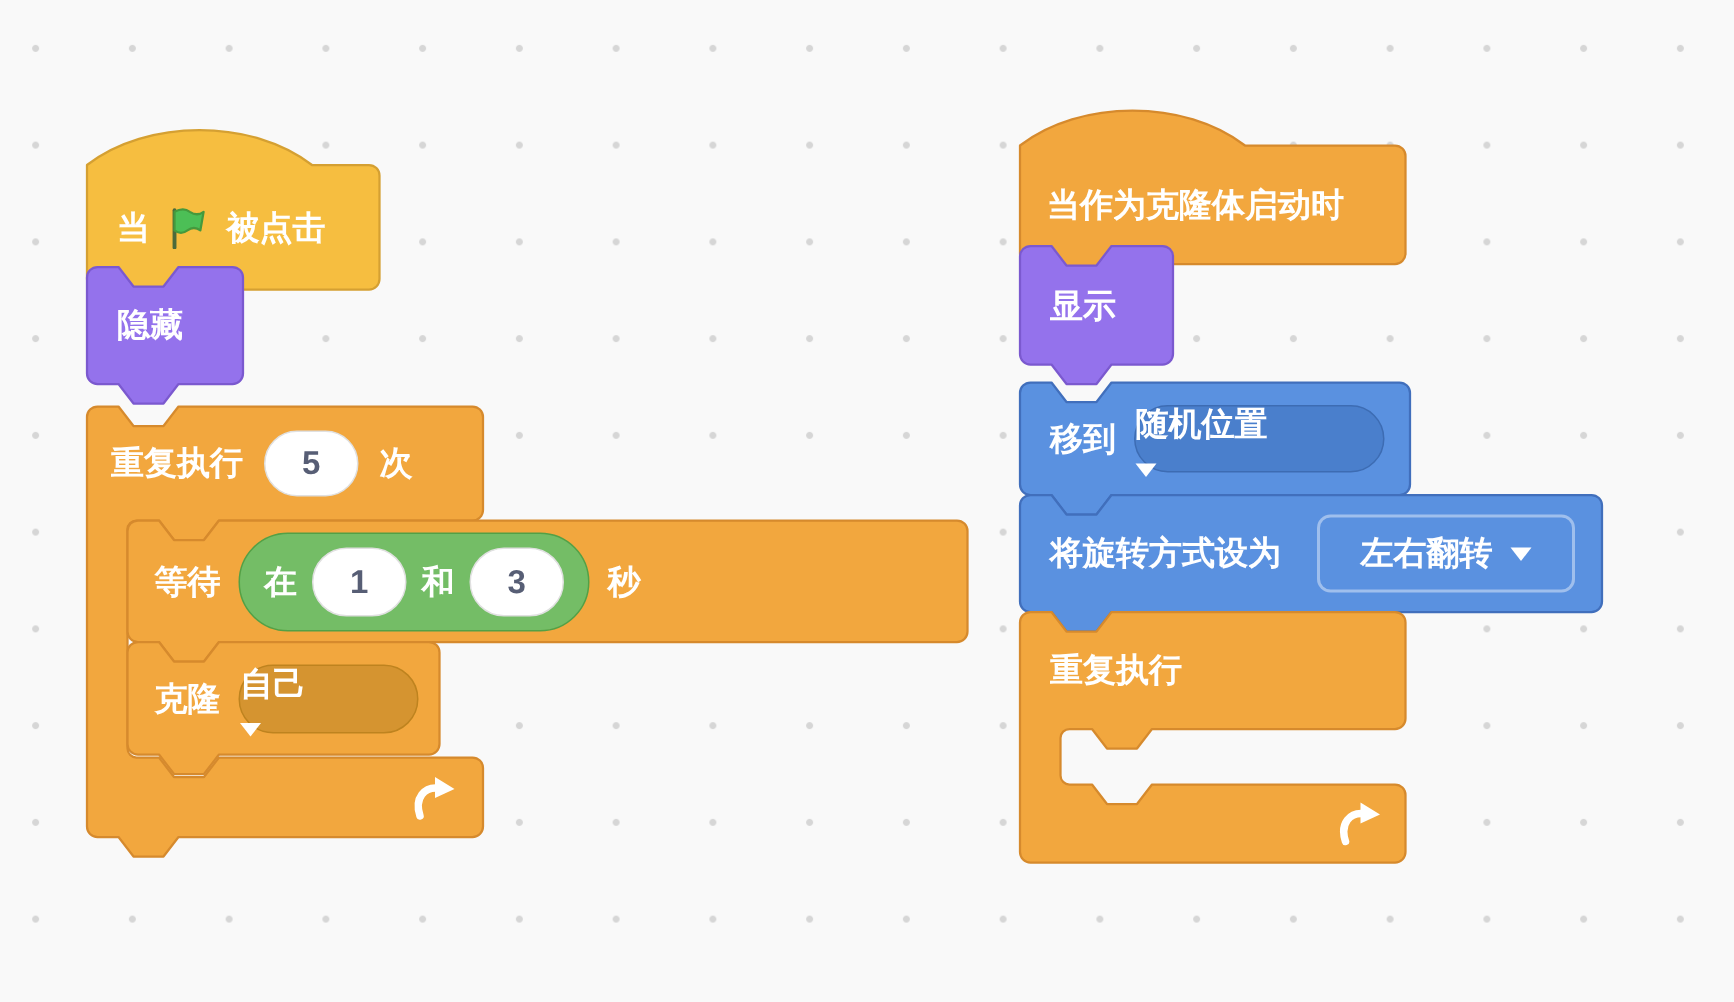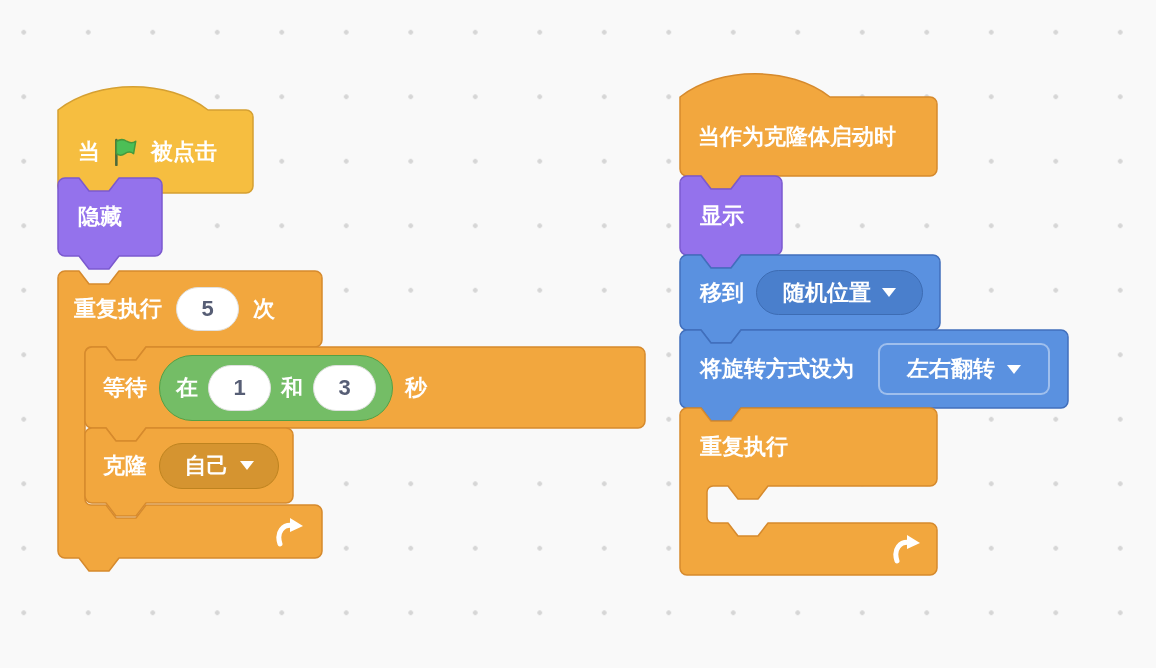--- a/index.html
+++ b/index.html
@@ -30,22 +30,22 @@
     background:var(--input-bg);border:1.5px solid var(--input-border);
     border-radius:24px;color:var(--input-text);font-size:22px;font-weight:700;
     box-sizing:border-box;
   }
   .op-pill{
     display:flex;align-items:center;gap:10px;height:66px;border-radius:33px;
     background:var(--operators);border:1.5px solid var(--operators-border);
     padding:0 16px;box-sizing:border-box;
   }
   .dd-pill{
-    display:flex;align-items:center;justify-content:center;gap:11px;
-    border-radius:23px;box-sizing:border-box;
+    display:flex;align-items:flex-start;justify-content:center;gap:11px;
+    border-radius:23px;box-sizing:border-box;flex-direction:column;
   }
   .dd-pill.control-dd{background:var(--control-dropdown);border:1.5px solid var(--control-dropdown-border);}
   .dd-pill.motion-dd{background:var(--motion-dropdown);border:1.5px solid var(--motion-dropdown-border);}
   .dd-rect{
     display:flex;align-items:center;justify-content:center;gap:12px;
     background:var(--motion);border:2px solid rgba(255,255,255,0.42);
     border-radius:9px;box-sizing:border-box;
   }
   .caret{width:0;height:0;border-left:7px solid transparent;border-right:7px solid transparent;border-top:9px solid #fff;}
   .arrow-row{position:absolute;display:flex;align-items:center;justify-content:flex-end;}
@@ -133,21 +133,21 @@
 
   <div class="block control" style="left:680px;top:73px;width:257px;height:103px">
       <svg width="259" height="119" viewBox="-1 -1 259 119" class="block-svg">
         <path d="M 0 96 V 24 C 40 -7 110 -7 150 24 H 250 A 7 7 0 0 1 257 31 V 96 A 7 7 0 0 1 250 103 H 61 l -10 13 h -20 l -10 -13 H 7 A 7 7 0 0 1 0 96 Z"></path>
       </svg>
     <div class="row" style="left:0;top:24px;height:79px;padding:0 16px 0 18px">
       <span class="lbl">当作为克隆体启动时</span>
     </div>
   </div>
 
-  <div class="block looks" style="left:680px;top:176px;width:102px;height:79px">
+  <div class="block looks" style="left:680px;top:164px;width:102px;height:79px">
       <svg width="104" height="95" viewBox="-1 -1 104 95" class="block-svg">
         <path d="M 0 7 A 7 7 0 0 1 7 0 H 21 l 10 13 h 20 l 10 -13 H 95 A 7 7 0 0 1 102 7 V 72 A 7 7 0 0 1 95 79 H 61 l -10 13 h -20 l -10 -13 H 7 A 7 7 0 0 1 0 72 Z"></path>
       </svg>
     <div class="row" style="inset:0;padding-left:20px">
       <span class="lbl">显示</span>
     </div>
   </div>
 
   <div class="block motion" style="left:680px;top:255px;width:300px;height:75px">
       <svg width="262" height="91" viewBox="-1 -1 262 91" class="block-svg">

